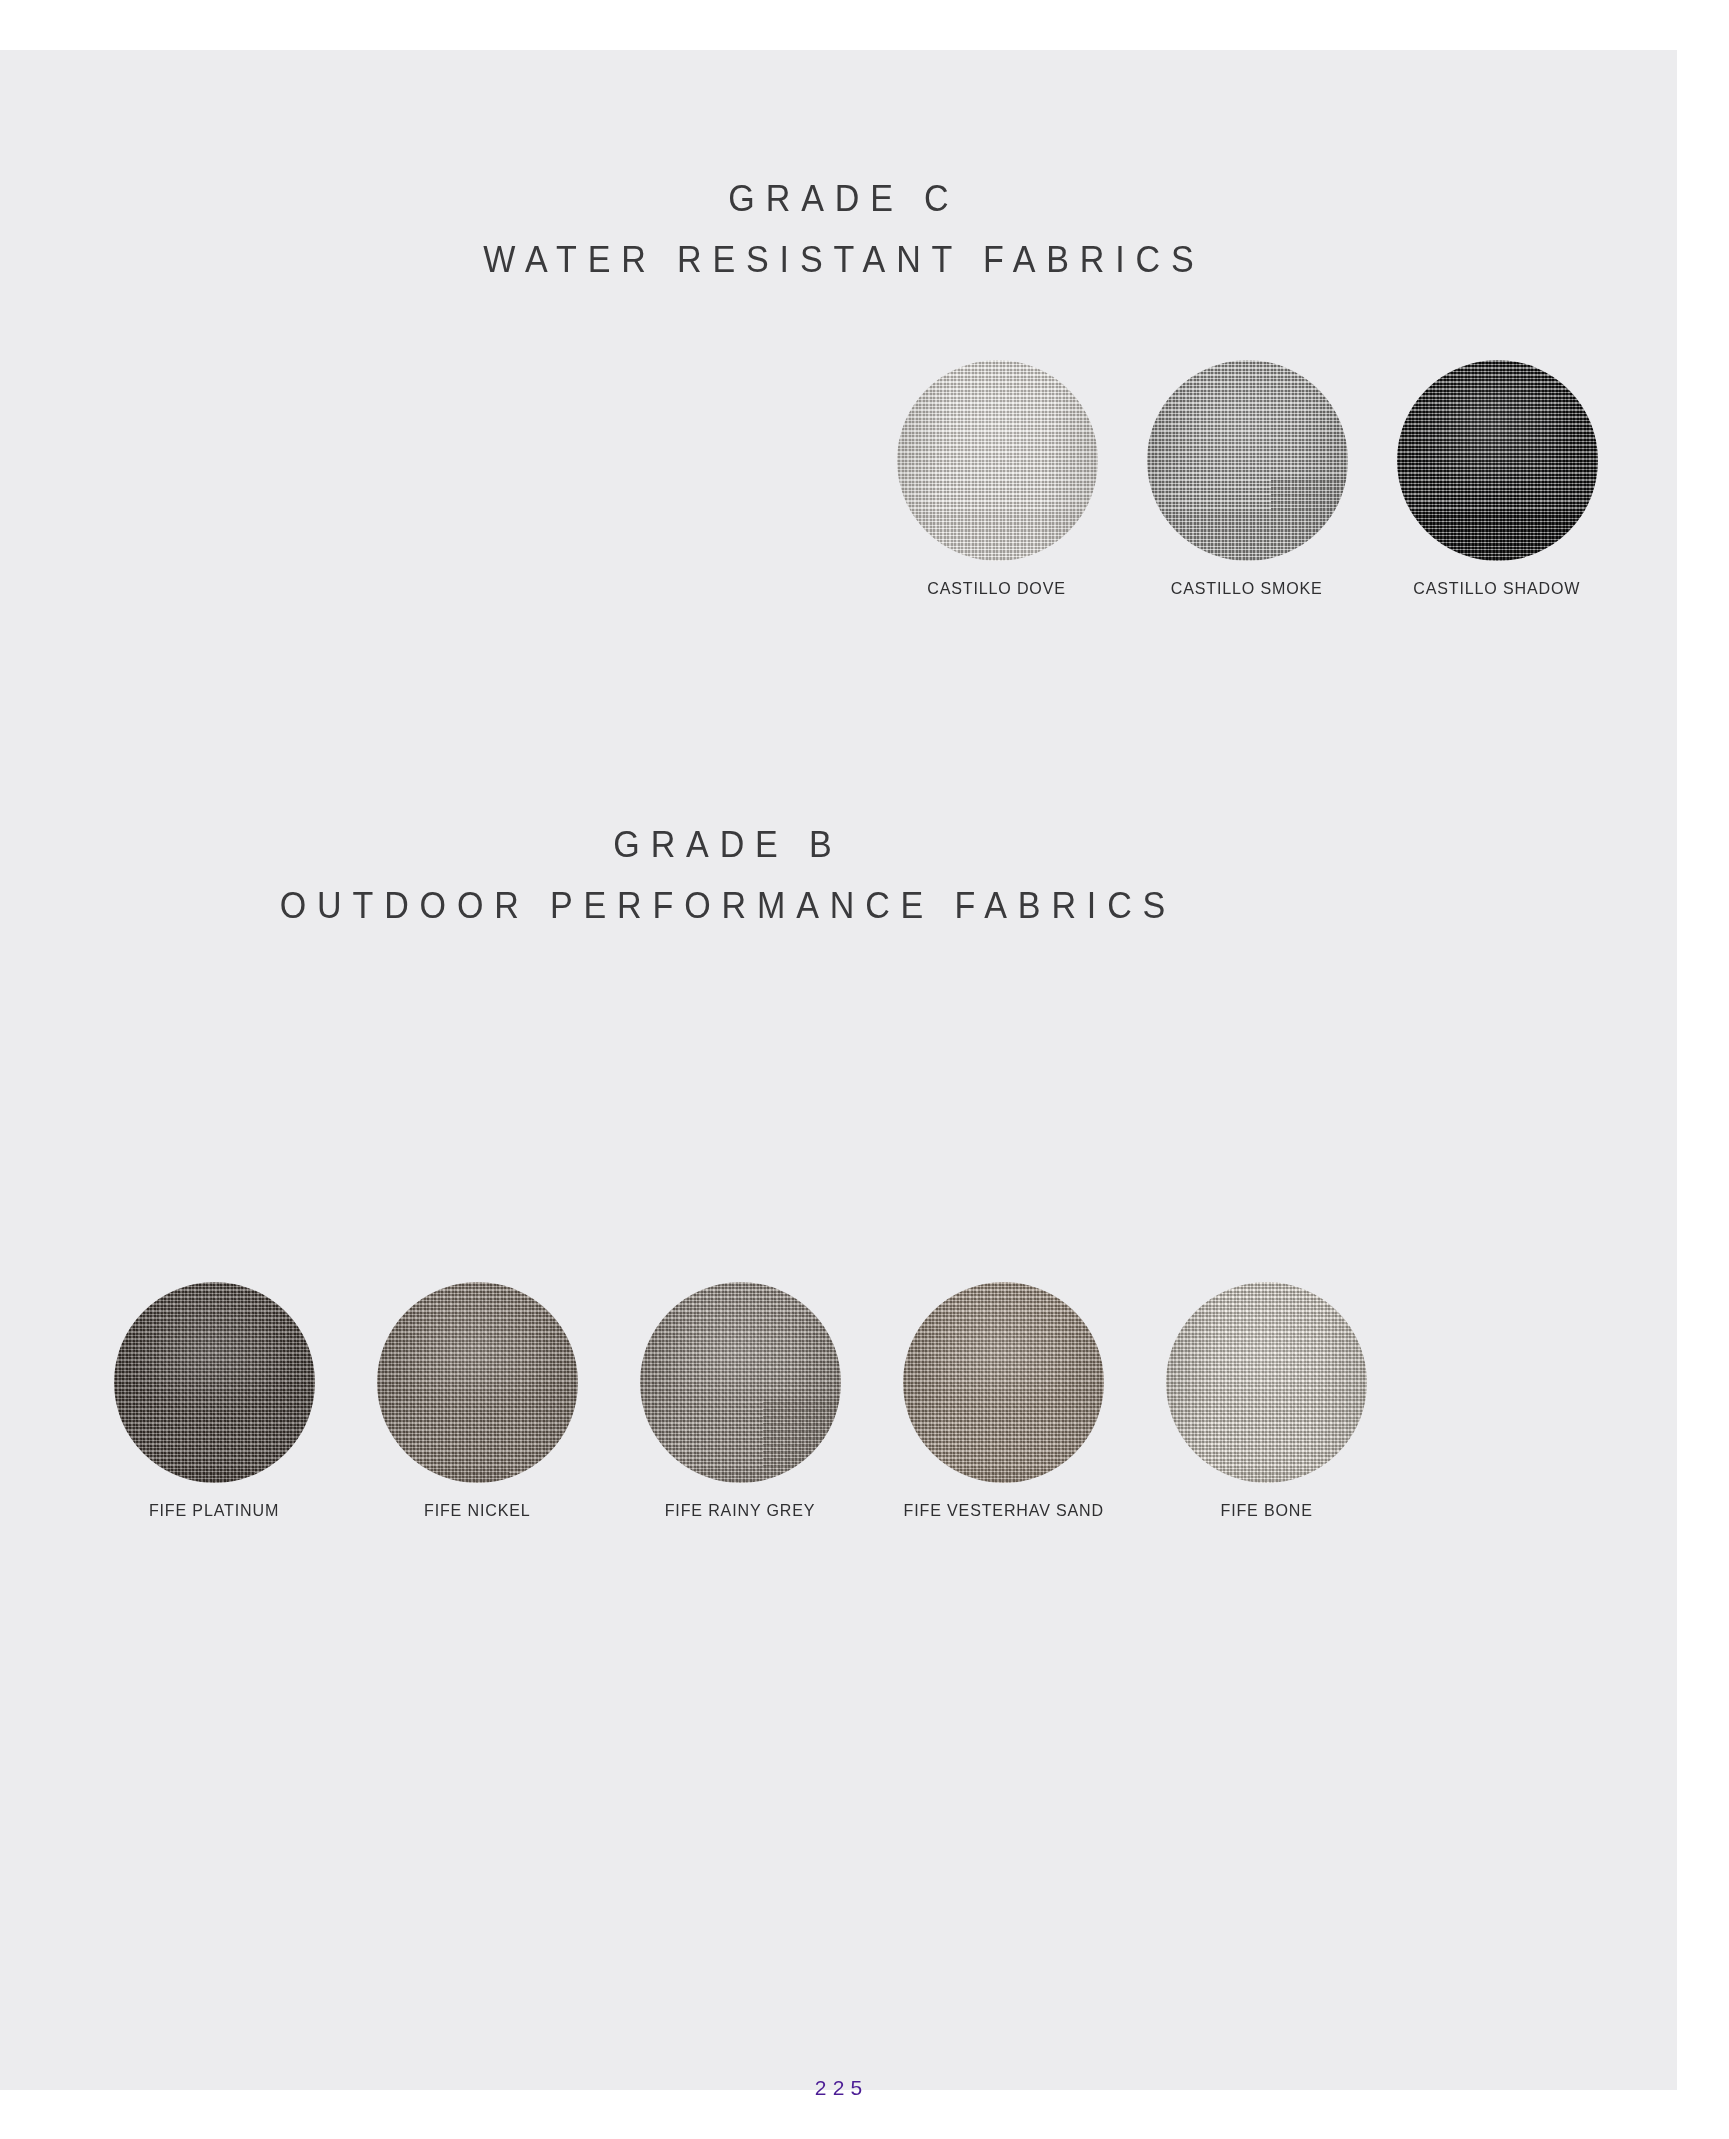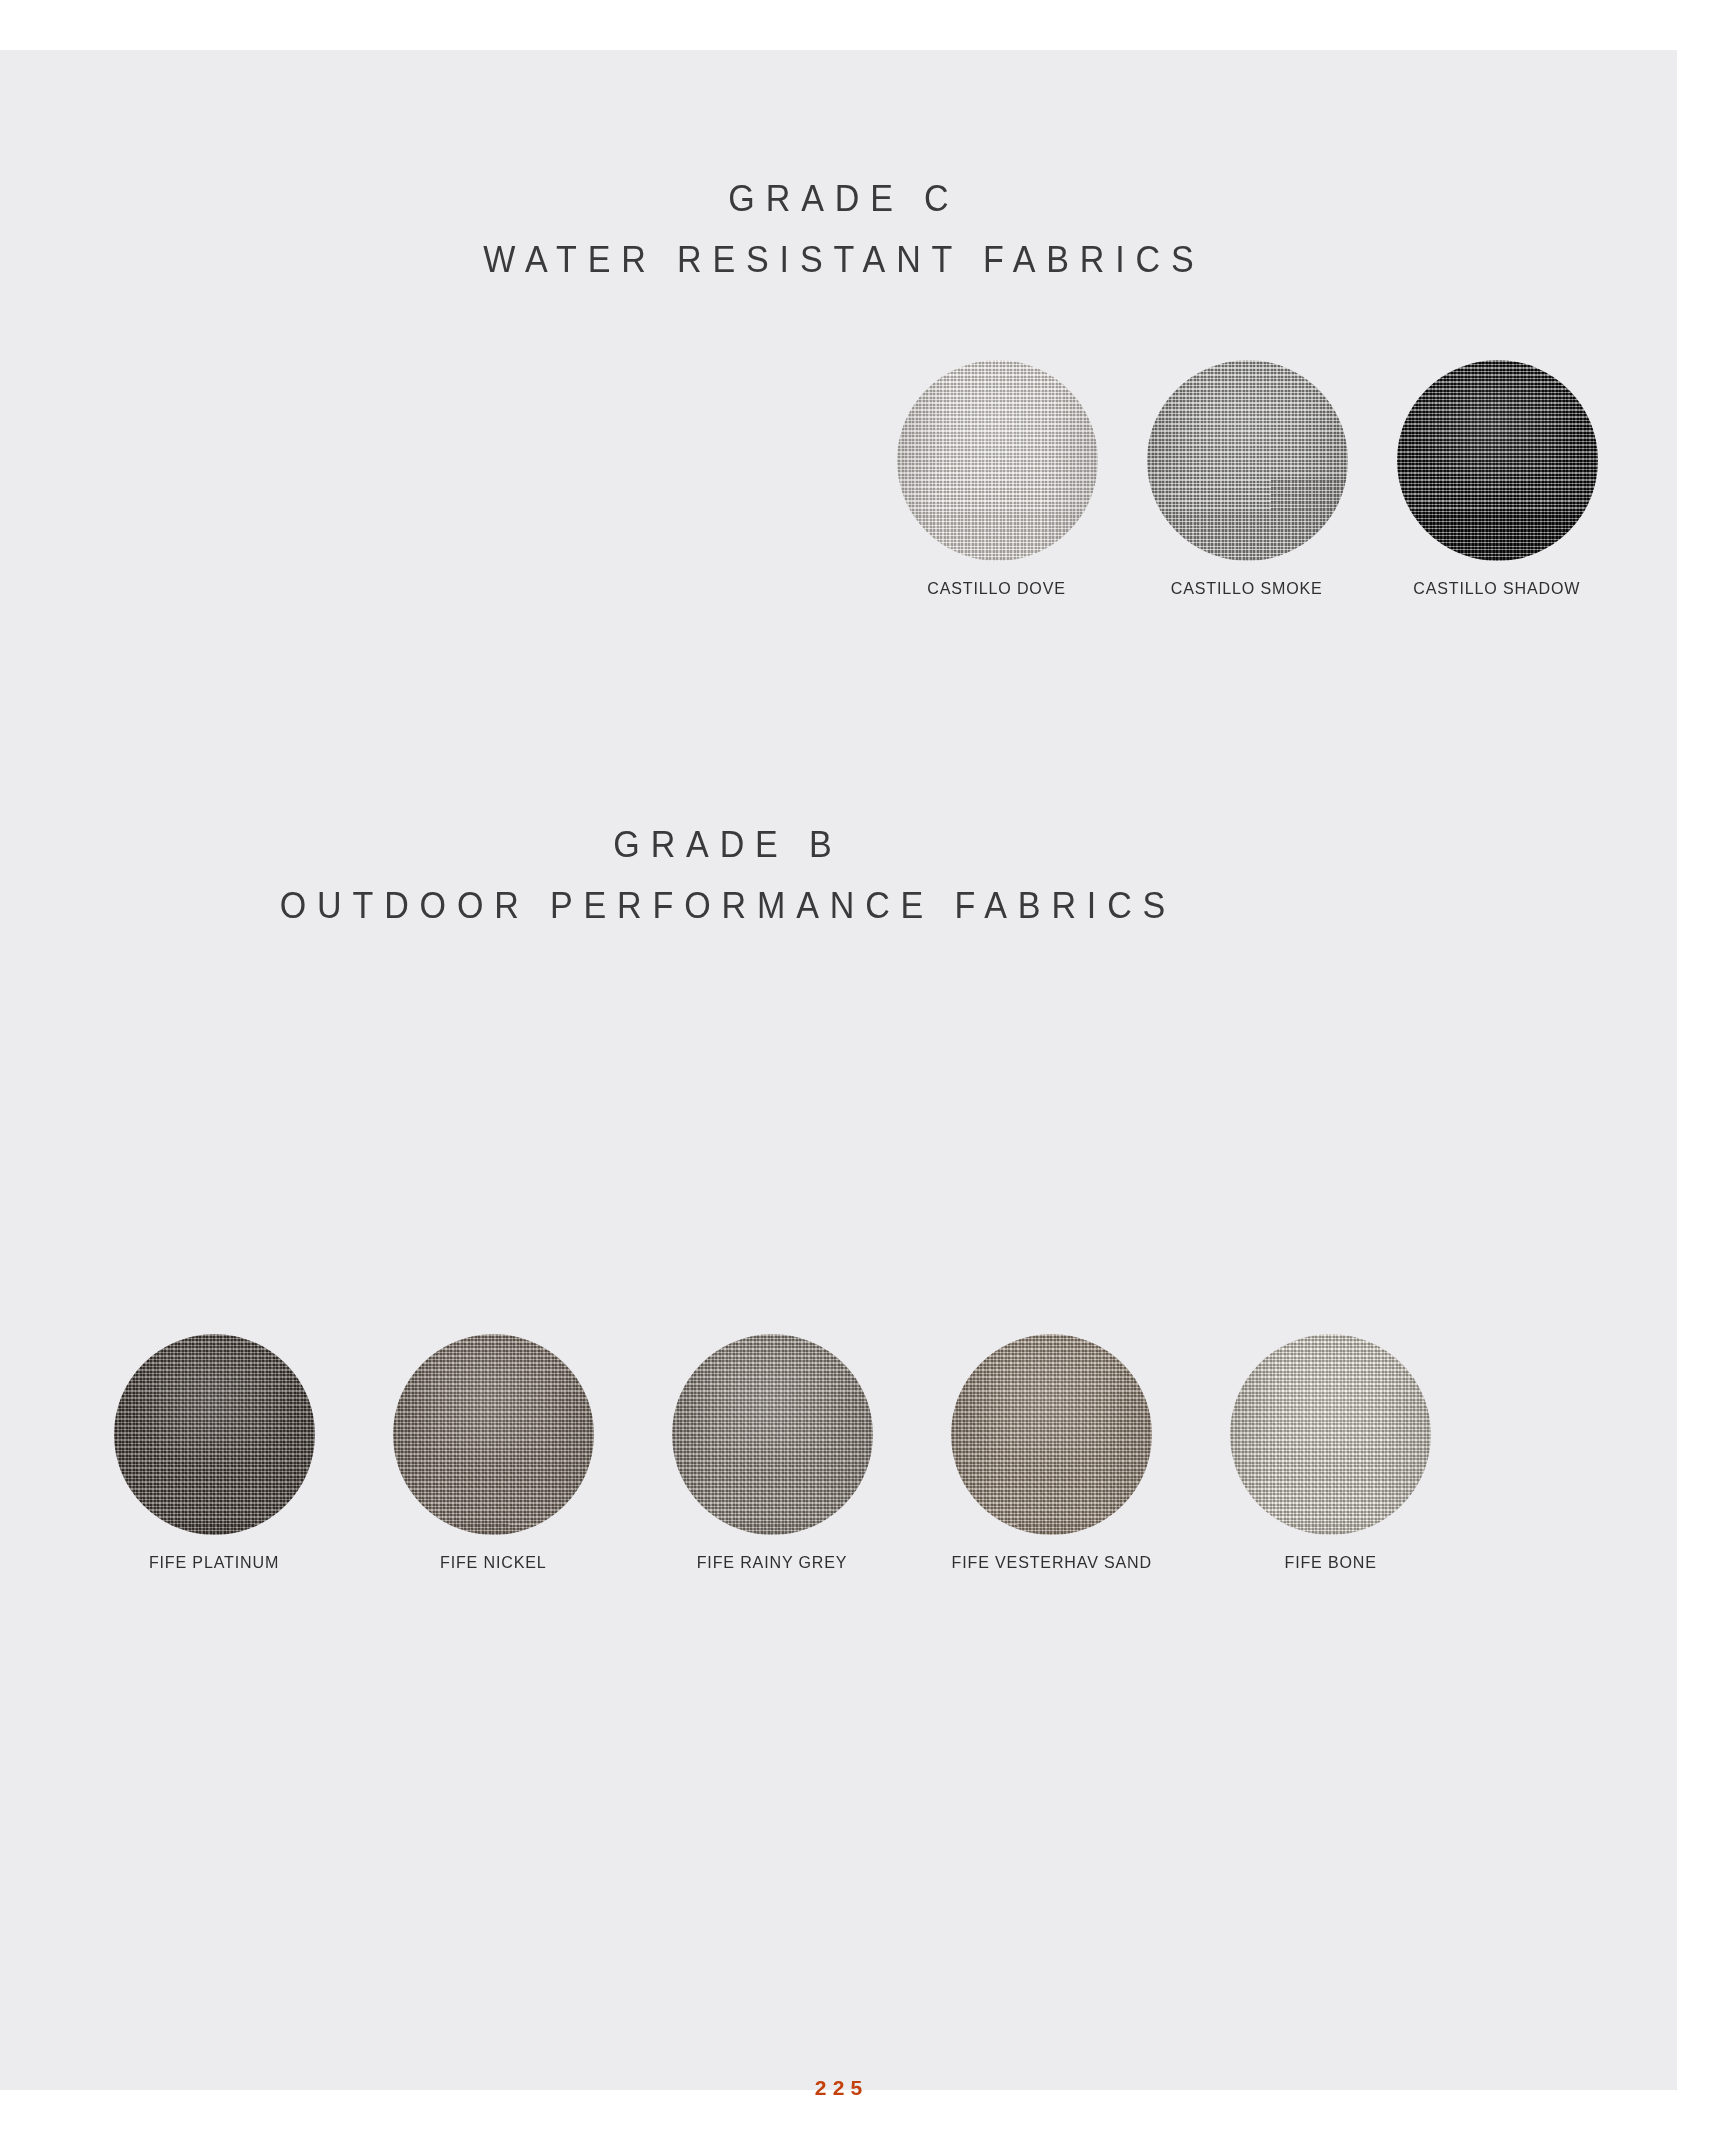--- a/index.html
+++ b/index.html
@@ -51,21 +51,21 @@
   #heading-grade-c { position: absolute; left: 0; top: 123px; width: 1677px; text-align: center; }
   #heading-grade-b { position: absolute; left: 0; top: 769px; width: 1445px; }
 
   
   .swatch-row {
     position: absolute;
     display: flex;
   }
   #row-castillo   { left: 880px; top: 310px;  width: 734px; justify-content: flex-start; gap: 16px; }
   #row-fife-top   { left: 880px; top: 959px; width: 734px; justify-content: flex-start; gap: 0; }
-  #row-fife-bot   { left: 83px;  top: 1284px; width: 1531px; justify-content: flex-start; gap: 16px; }
+  #row-fife-bot   { left: 83px;  top: 1232px; width: 1531px; justify-content: flex-start; gap: 0; }
 
   .swatch {
     width: 263px;
     display: flex;
     flex-direction: column;
     align-items: center;
   }
 
   .swatch-disc {
     width: 201px;
@@ -134,22 +134,22 @@
   
   #page-number {
     position: absolute;
     left: 0;
     top: 2026px;
     width: 1677px;
     text-align: center;
     font-size: 21px;
     letter-spacing: 6.2px;
     text-indent: 6.2px;
-    color: #c2410c;
-    font-weight: 700;
+    color: #4c1d95;
+    font-weight: 400;
   }
 </style>
 </head>
 <body style="background-color: rgb(255, 255, 255);">
 
 <div id="page-sheet" style="background-color: rgb(236, 236, 238);">
 
   <div id="heading-grade-c" class="section-heading">
     <div class="heading-grade">GRADE C</div>
     <div class="heading-sub">WATER RESISTANT FABRICS</div>

